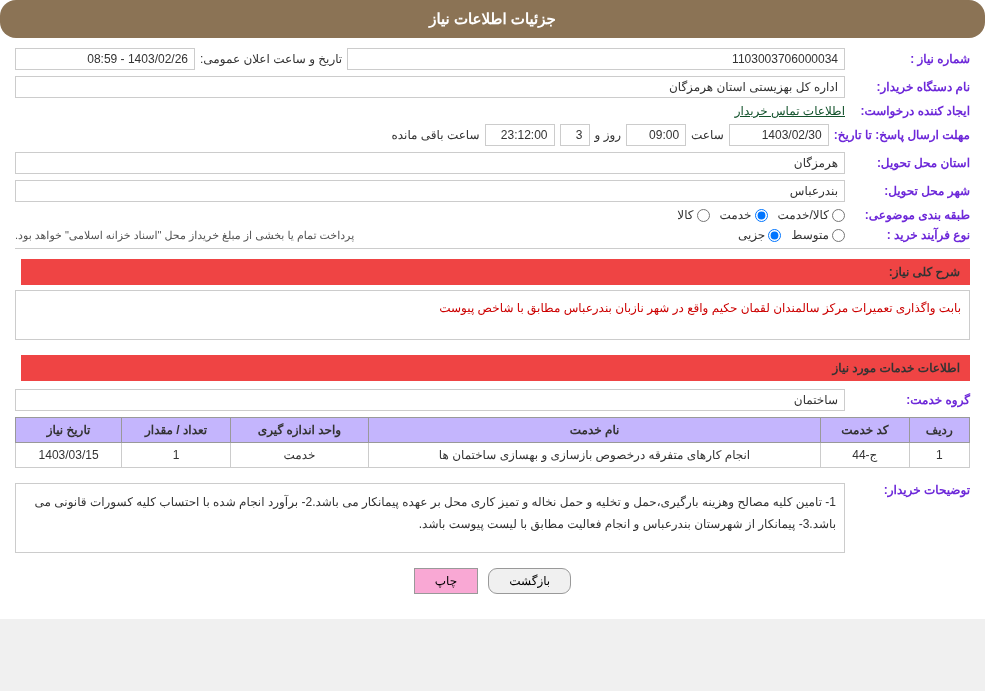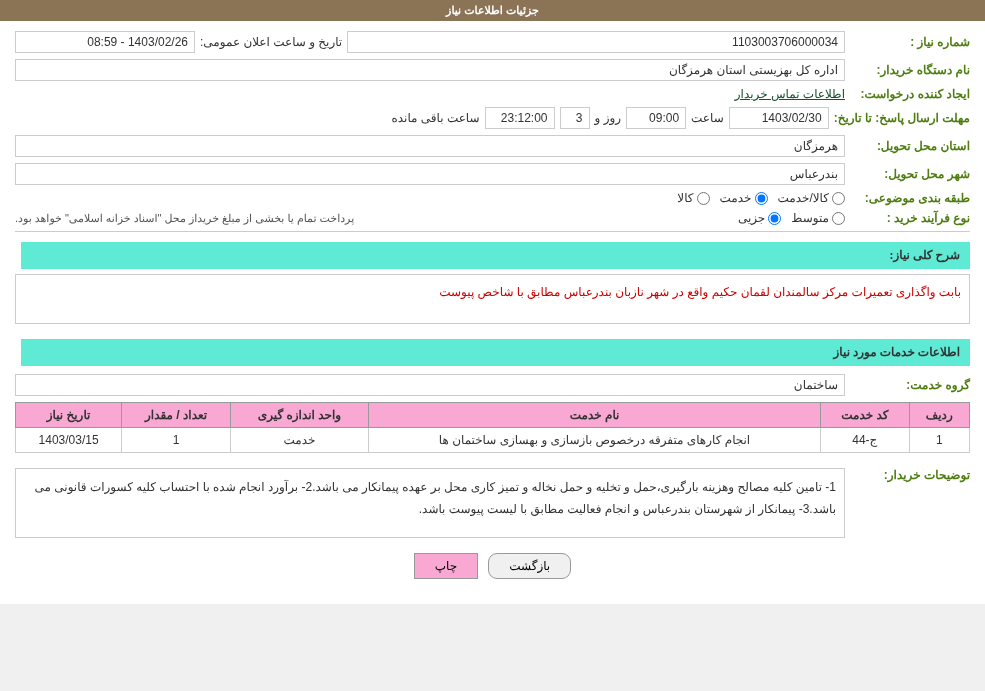--- a/index.html
+++ b/index.html
@@ -12,36 +12,37 @@
     }
     .page-wrapper {
       max-width: 985px;
       margin: 0 auto;
       background: #fff;
     }
     .header-bar {
       background: #8B7355;
       color: #fff;
       text-align: center;
-      padding: 4px;
-      font-size: 11px;
-      font-weight: bold;
+      padding: 10px;
+      font-size: 15px;
+      font-weight: bold;
+      border-radius: 16px;
     }
     .content-area {
       padding: 10px 15px;
       background: #fff;
     }
     .info-row {
       display: flex;
       align-items: center;
       margin-bottom: 6px;
       gap: 5px;
     }
     .label-cell {
-      color: #4d7c0f;
+      color: #6d28d9;
       font-weight: bold;
       min-width: 120px;
       text-align: right;
       white-space: nowrap;
     }
     .value-box {
       border: 1px solid #ccc;
       background: #fff;
       padding: 3px 6px;
       min-height: 22px;
@@ -71,43 +72,42 @@
       align-items: center;
       gap: 10px;
       flex: 1;
     }
     .radio-item {
       display: flex;
       align-items: center;
       gap: 3px;
     }
     .section-header {
-      background: #5eead4;
+      background: #ef4444;
       color: #333;
       padding: 6px 10px;
       font-weight: bold;
       margin: 10px 0 5px 6px;
-      font-family: Liberation Serif, serif;
     }
     .description-box {
       border: 1px solid #ccc;
       padding: 8px;
       background: #fff;
       min-height: 50px;
       color: #cc0000;
       text-align: right;
       line-height: 1.6;
     }
     .services-table {
       width: 100%;
       border-collapse: collapse;
       margin-top: 5px;
     }
     .services-table th {
-      background: #f9a8d4;
+      background: #c4b5fd;
       border: 1px solid #999;
       padding: 5px 8px;
       text-align: center;
       font-weight: bold;
     }
     .services-table td {
       border: 1px solid #ccc;
       padding: 5px 8px;
       text-align: center;
       background: #fff;

